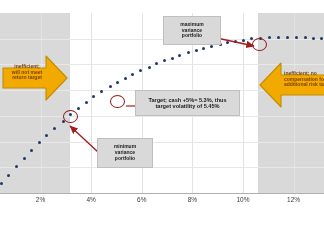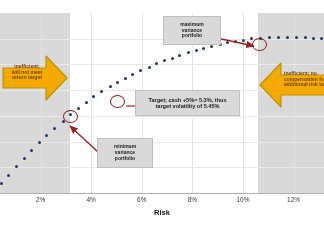--- a/index.html
+++ b/index.html
@@ -162,15 +162,14 @@
 
   <div id="axis-line"></div>
   <div id="xticks">
       <div class="tick" style="left: 25.5px;">2%</div>
       <div class="tick" style="left: 76.125px;">4%</div>
       <div class="tick" style="left: 126.75px;">6%</div>
       <div class="tick" style="left: 177.375px;">8%</div>
       <div class="tick" style="left: 228px;">10%</div>
       <div class="tick" style="left: 278.625px;">12%</div>
     </div>
-  <div id="xtitle">Risk</div>
 
 </div>
 
 </body></html>

